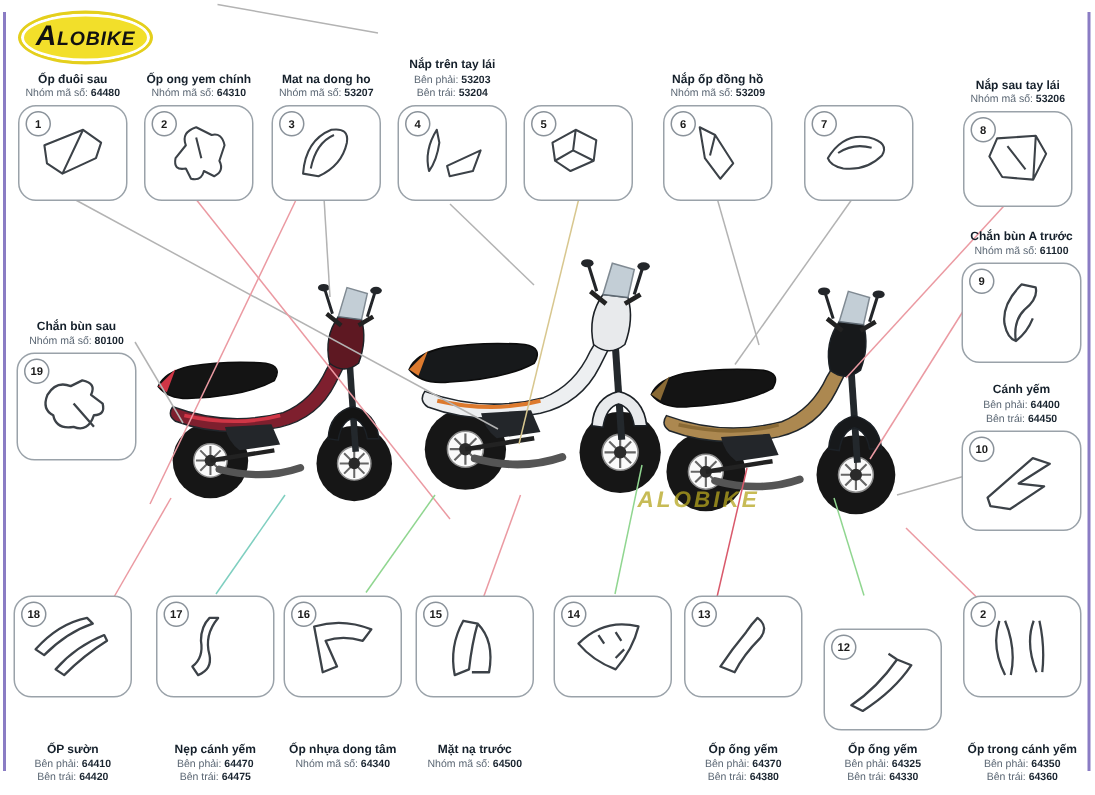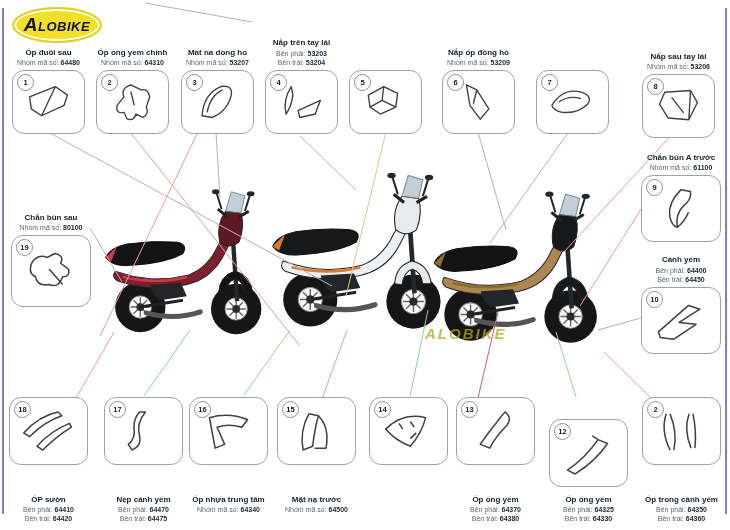--- a/index.html
+++ b/index.html
@@ -281,21 +281,21 @@
         </div>
         <div class="pbox" style="width: 77px; height: 66px;">
           <span class="pbadge">17</span>
           <svg viewBox="0 0 64 52" width="61" height="50">
             <path d="M34 6 Q24 18 28 32 Q30 42 20 46 L16 40 Q24 34 22 22 Q22 12 28 6 Z" fill="none" stroke="#3c4248" stroke-width="1.6" stroke-linejoin="round"></path>
           </svg>
         </div>
       </div>
       <div class="part" style="left: 176.5px; top: 397px; height: 66px;">
         <div class="plabel below">
-          <div class="pname">Ốp nhựa trung tâm</div>
+          <div class="pname">Ốp nhựa dong tâm</div>
           <div class="pcode"><span>Nhóm mã số:</span> <b>64340</b></div>
         </div>
         <div class="pbox" style="width: 77px; height: 66px;">
           <span class="pbadge">16</span>
           <svg viewBox="0 0 64 52" width="61" height="50">
             <path d="M12 12 Q32 6 52 14 L46 22 Q32 18 20 22 L28 40 L18 44 Z" fill="none" stroke="#3c4248" stroke-width="1.6" stroke-linejoin="round"></path>
           </svg>
         </div>
       </div>
       <div class="part" style="left: 264.5px; top: 397px; height: 66px;">

